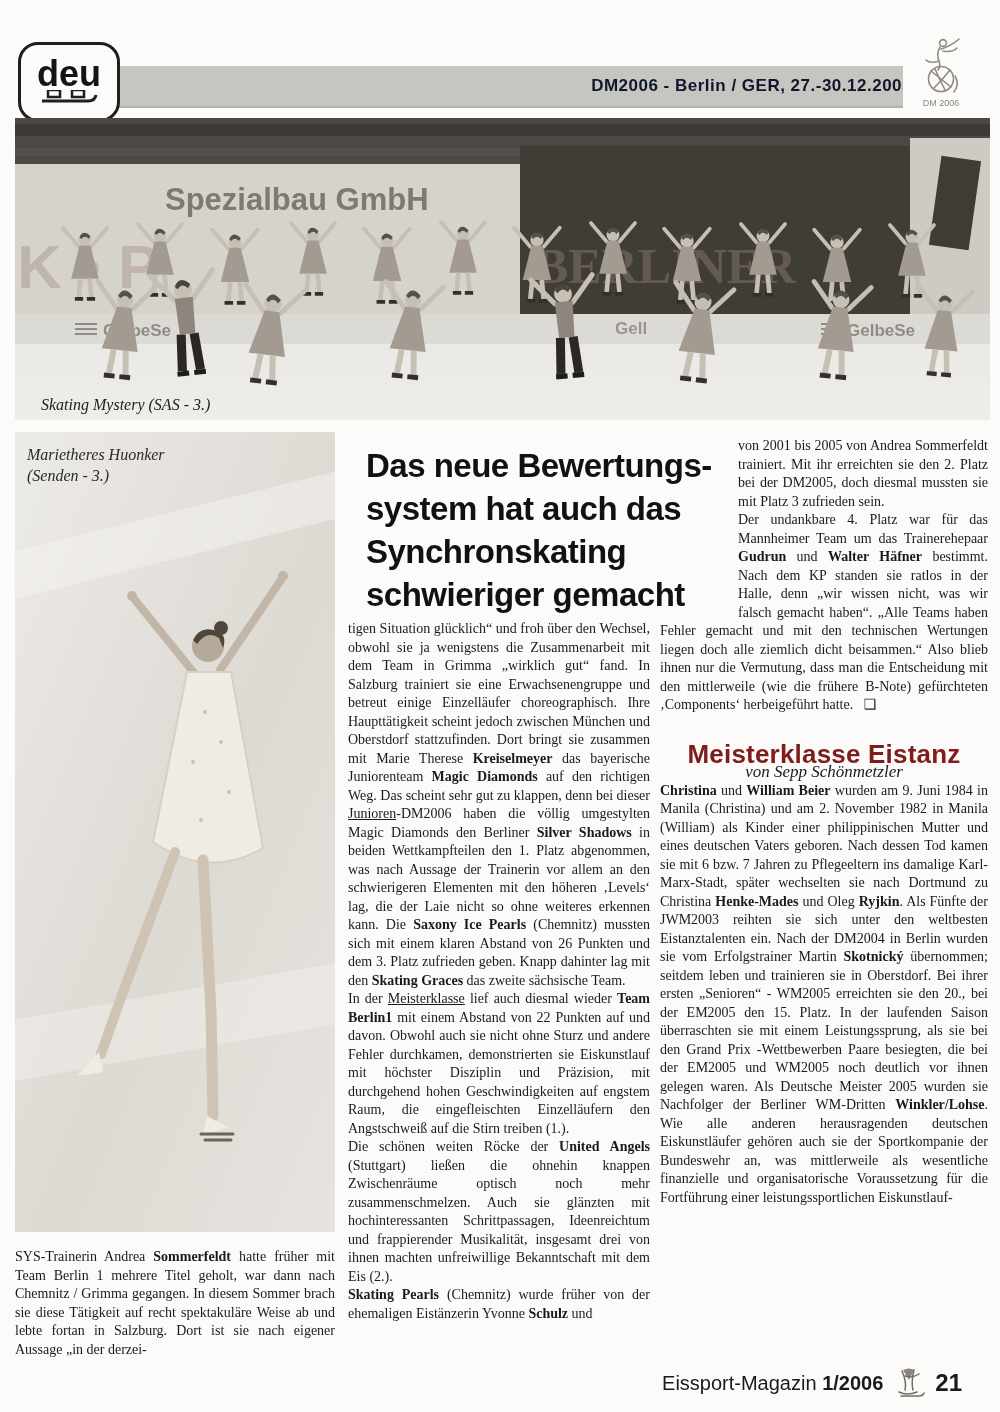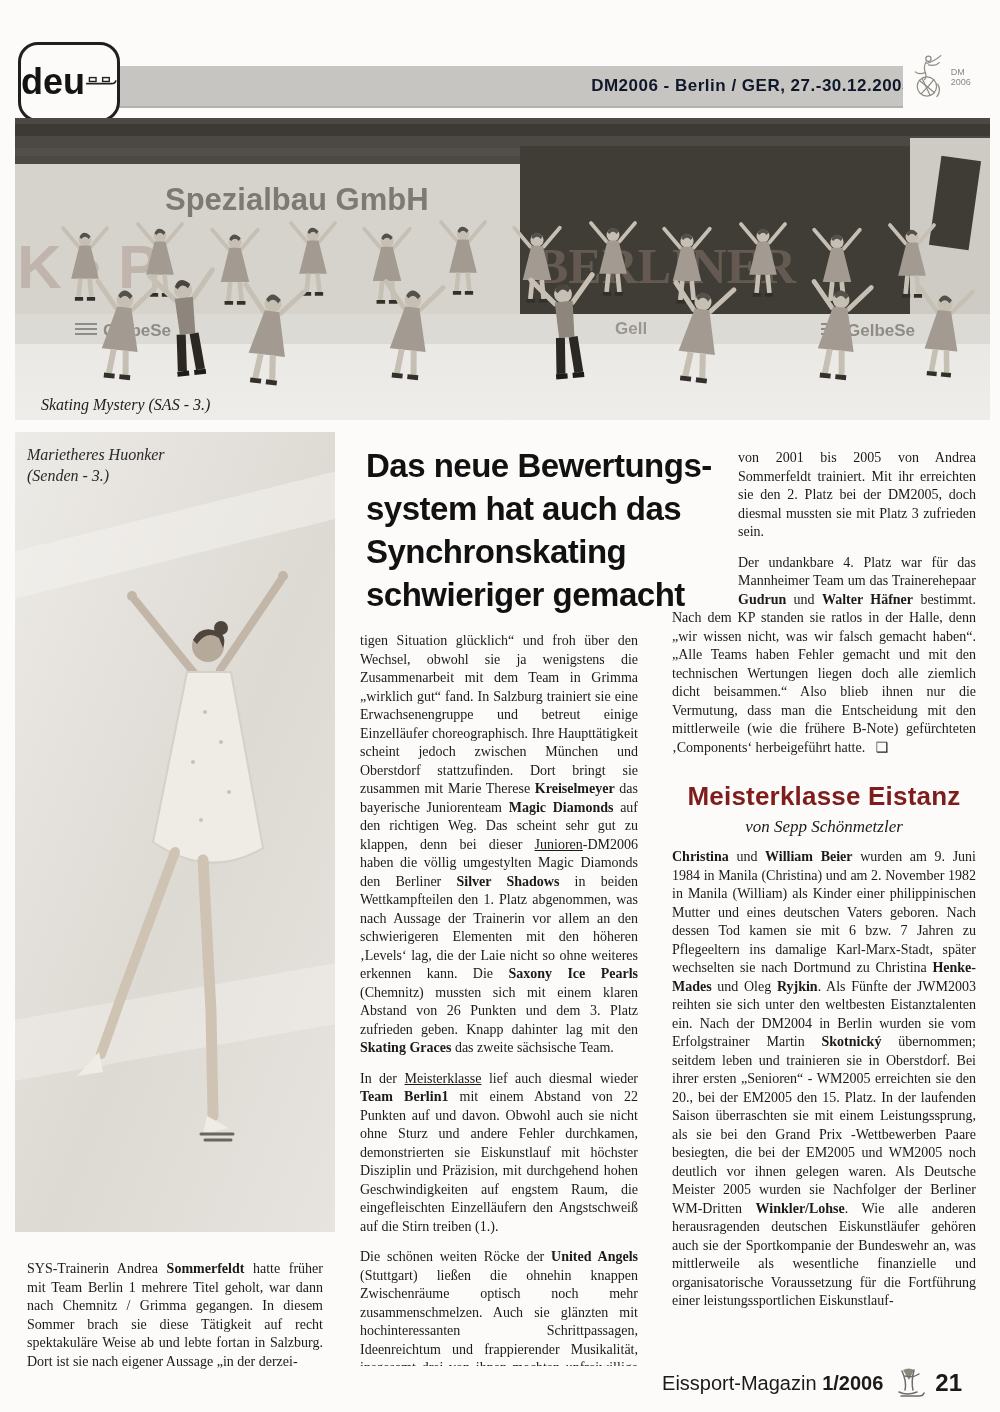--- a/index.html
+++ b/index.html
@@ -5,37 +5,37 @@
   html,body{margin:0;padding:0;background:#e9e7e4;}
   .page{position:relative;width:1000px;height:1412px;background:#fcfbf9;margin:0 auto;
         font-family:"Liberation Serif",serif;color:#1a1a1a;overflow:hidden;}
 
   
   .header-banner{position:absolute;left:60px;top:66px;width:852px;height:40px;
                  background:#c7c5c2;box-shadow:2px 2px 0 #b3b1ae;}
   .page-title{width:100%;text-align:right;line-height:40px;font-family:"Liberation Sans",sans-serif;
               font-weight:bold;font-size:17px;color:#0f172a;letter-spacing:.5px;}
   .deu-box{position:absolute;left:18px;top:42px;width:96px;height:74px;background:#fcfbf9;
-           border:3.5px solid #1f1f1f;border-radius:20px;display:flex;
+           border:3.5px solid #1f1f1f;border-radius:20px;display:flex;flex-direction:column;
            align-items:center;justify-content:center;}
   .deu-text{font-family:"Liberation Sans",sans-serif;font-weight:bold;font-size:36px;line-height:32px;color:#141414;}
   .dm-logo{position:absolute;left:903px;top:36px;width:76px;height:84px;background:#fcfbf9;
-           display:flex;flex-direction:row;align-items:center;}
+           display:flex;flex-direction:column;align-items:center;}
   .dm-logo-label{font-family:"Liberation Sans",sans-serif;font-size:9px;color:#8a8780;margin-top:-2px;}
 
   
   .hero{position:absolute;left:15px;top:118px;width:975px;height:302px;overflow:hidden;background:#0ea5e9;}
   .hero-caption{position:absolute;left:26px;bottom:6px;font-style:italic;font-size:16px;color:#222;}
 
   
   .headline{position:absolute;left:360px;top:438px;width:380px;
             font-family:"Liberation Sans",sans-serif;font-weight:bold;font-size:33px;
             line-height:43px;letter-spacing:-.5px;color:#111;white-space:pre-line;}
   .col{position:absolute;font-size:14px;line-height:18.5px;text-align:justify;overflow:hidden;}
-  .col p{margin:12px;}
+  .col p{margin:0;}
   .col-left-text{left:15px;top:1248px;width:320px;height:124px;}
   .col-mid{left:348px;top:620px;width:302px;height:746px;}
   .col-right{left:660px;top:437px;width:328px;height:930px;}
   .wrap-spacer{float:left;width:78px;height:170px;}
   .b{font-weight:bold;}
   .u{text-decoration:underline;}
 
   .section-heading{font-family:"Liberation Sans",sans-serif;font-weight:bold;font-size:26px;
                    text-align:center;margin:30px 0 0 0;color:#7f1d1d;letter-spacing:.2px;}
   .byline{font-style:italic;font-size:17px;text-align:center;margin:18px 0 16px 0;}

